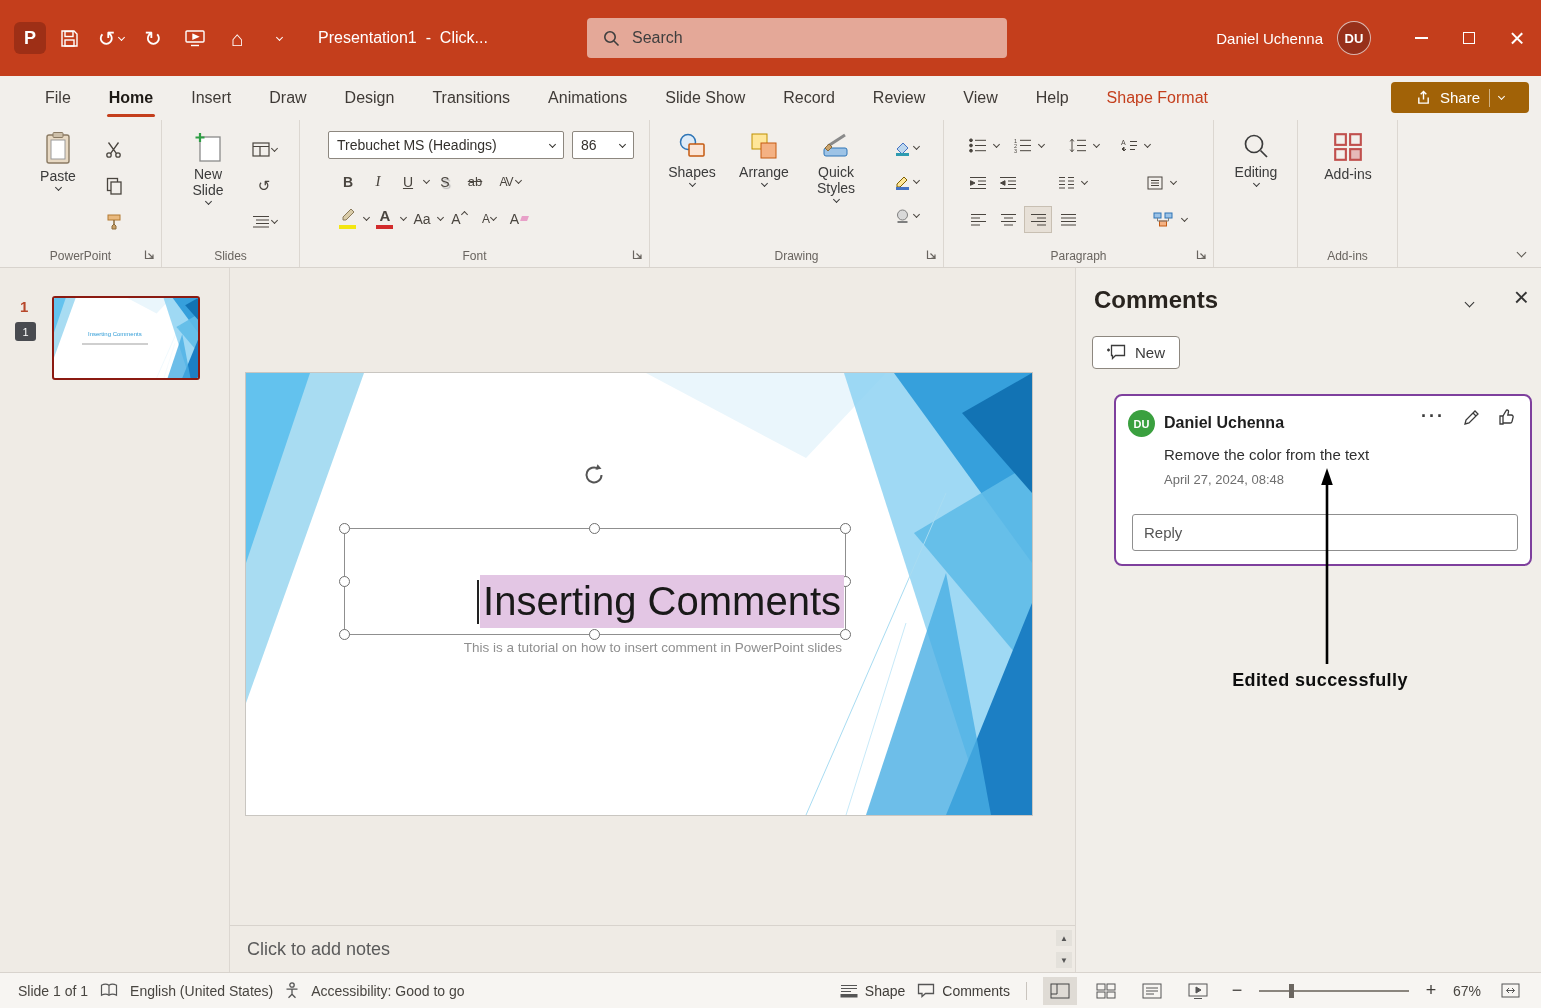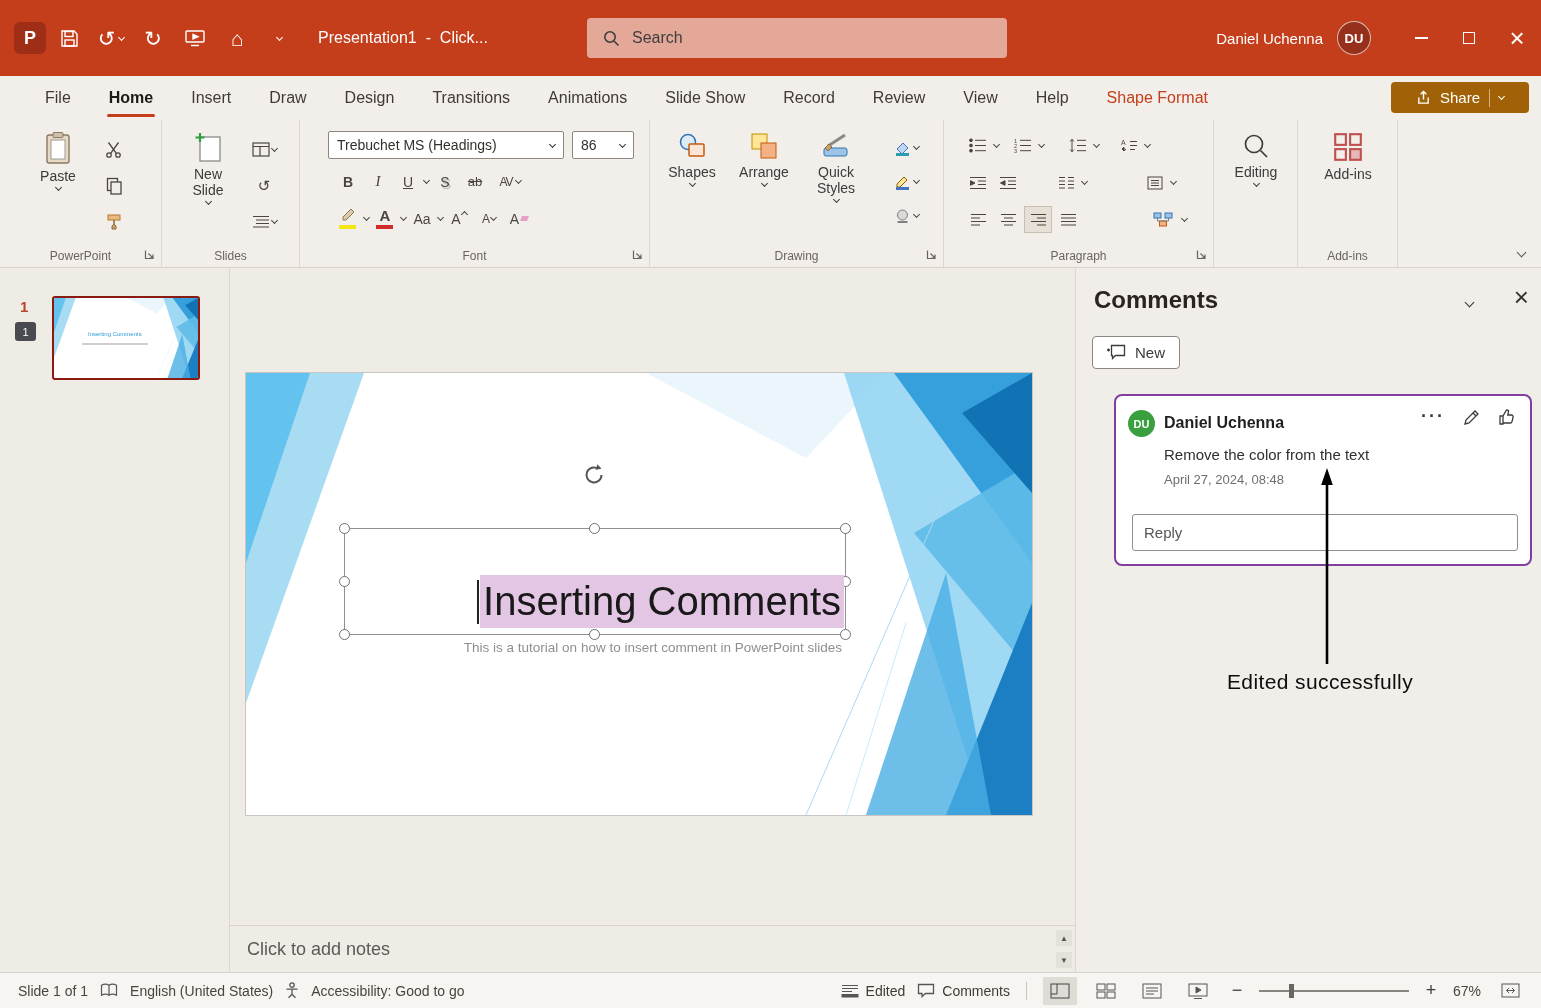--- a/index.html
+++ b/index.html
@@ -90,21 +90,21 @@
   .card-avatar{position:absolute;left:12px;top:14px;width:27px;height:27px;border-radius:50%;background:#3AA03F;color:#fff;display:flex;align-items:center;justify-content:center;font-size:11px;font-weight:700}
   .card-author{position:absolute;left:48px;top:18px;font-size:16px;font-weight:700;color:#1f1f1f}
   .card-actions{position:absolute;right:14px;top:12px;display:flex;gap:18px;align-items:center;color:#3b3b3b}
   .card-actions button{background:none;border:none;color:#3b3b3b;cursor:pointer;font-size:18px;display:flex;align-items:center}
   .dots{letter-spacing:2px;font-weight:700;line-height:.4}
   .card-body{position:absolute;left:48px;top:50px;font-size:15px;color:#2f2f2f}
   .card-time{position:absolute;left:48px;top:76px;font-size:13px;color:#6e6e6e}
   .reply{position:absolute;left:16px;top:118px;width:386px;height:37px;border:1px solid #8f8f8f;border-radius:3px;font-size:15px;color:#444;padding:0 11px;background:#fff;outline:none}
   .reply::placeholder{color:#555;opacity:1}
   .anno-arrow{position:absolute;left:242px;top:200px;z-index:5}
-  .anno-text{position:absolute;left:28px;top:402px;width:432px;text-align:center;font-size:21px;font-weight:400;color:#0d0d0d;letter-spacing:.4px}
+  .anno-text{position:absolute;left:28px;top:402px;width:432px;text-align:center;font-size:18px;font-weight:700;color:#0d0d0d;letter-spacing:.4px}
   
   .statusbar{position:absolute;left:0;top:972px;width:100%;height:36px;background:#F7F5F2;border-top:1px solid #D8D3CD;display:flex;align-items:center;font-size:14px;color:#484540;gap:12px;padding-left:18px}
   .sb-item{cursor:pointer;white-space:nowrap}
   .sb-spacer{flex:1}
   .sb-btn{background:none;border:none;color:#3f3c38;font-size:14px;display:flex;align-items:center;gap:7px;cursor:pointer;white-space:nowrap}
   .sb-sep{width:1px;height:18px;background:#C9C4BE;margin:0 4px}
   .viewbtn{width:34px;height:28px;background:none;border:none;display:flex;align-items:center;justify-content:center;cursor:pointer}
   .viewbtn.active{background:#DFDBD5}
   .zoombtn{background:none;border:none;font-size:18px;color:#3f3c38;cursor:pointer;width:20px}
   .zslider{width:150px;height:2px;background:#8a857e;position:relative;cursor:pointer}
@@ -666,21 +666,21 @@
       </svg>
     <span class="sb-item">Accessibility: Good to go</span>
     <div class="sb-spacer"></div>
 
     <div class="sb-right">
       <button class="sb-btn">
         <svg width="18" height="14" viewBox="0 0 18 14" stroke="#555">
             <path d="M1 1.5h16M1 4.5h16M1 7.5h10"></path>
             <rect x="1" y="10.5" width="16" height="2.5" fill="#555"></rect>
           </svg>
-        <span>Edited</span>
+        <span>Shape</span>
       </button>
       <button class="sb-btn">
         <svg width="18" height="15" viewBox="0 0 18 15" fill="none" stroke="#555" stroke-width="1.3">
             <path d="M1.5 1.5h15v9h-8l-3.5 3v-3h-3.5z"></path>
           </svg>
         <span>Comments</span>
       </button>
       <div class="sb-sep"></div>
       <button class="viewbtn active">
         <svg width="20" height="16" viewBox="0 0 20 16" fill="none" stroke="#444">

